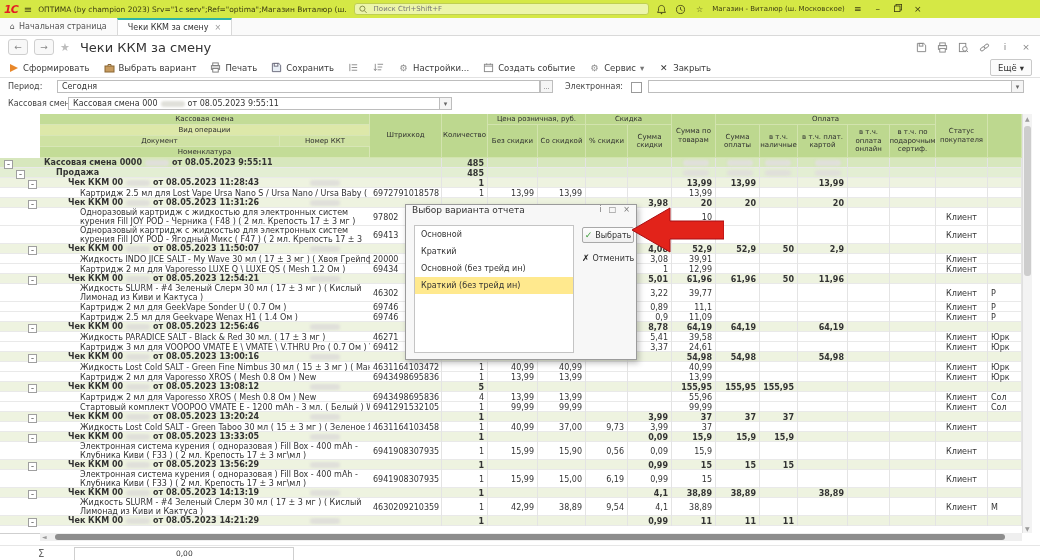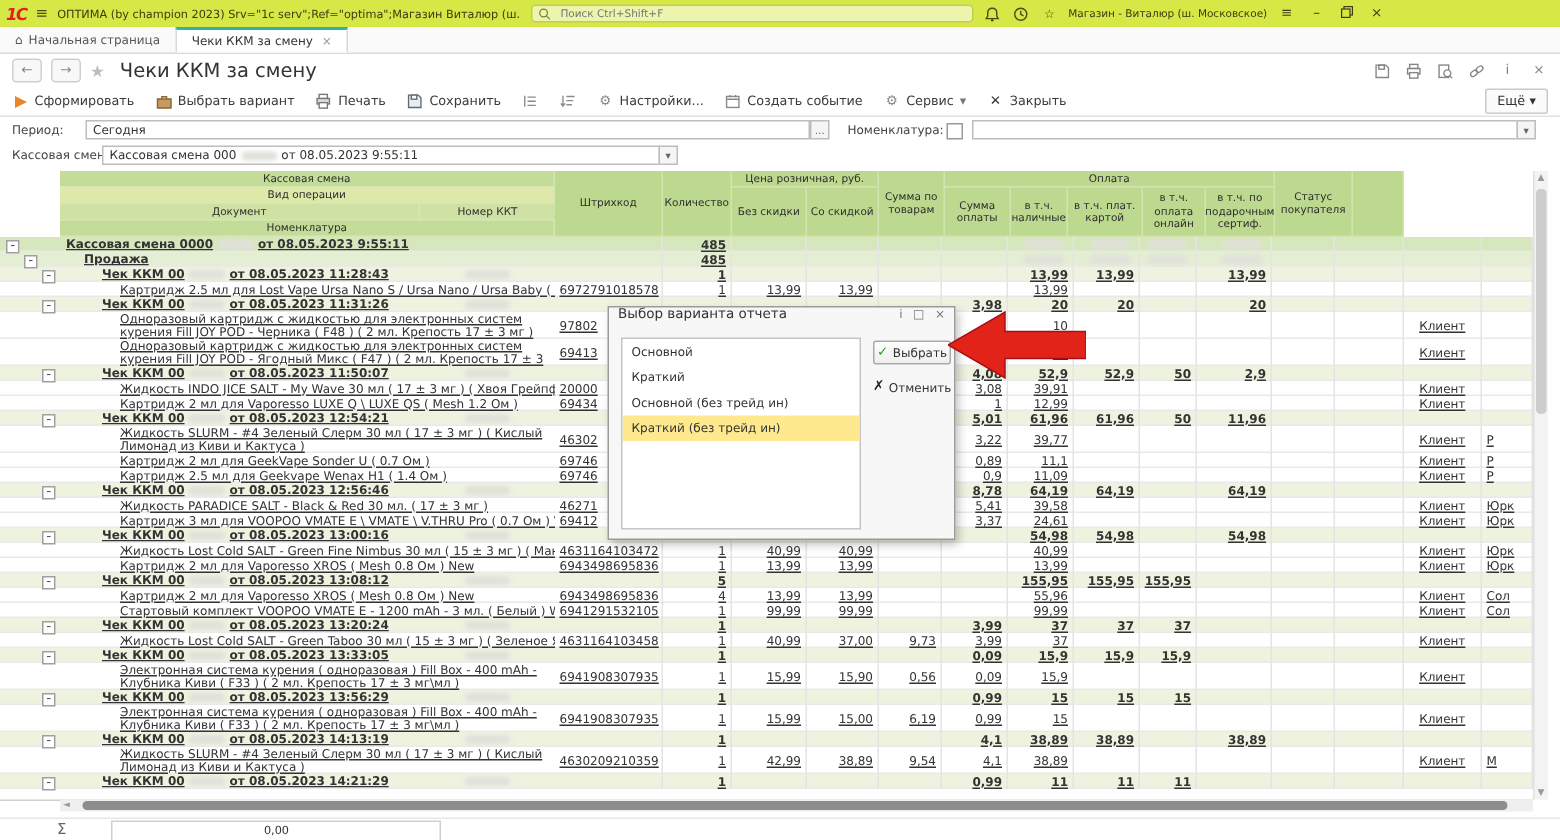--- a/index.html
+++ b/index.html
@@ -63,21 +63,21 @@
   .th-doc{width:240px;display:flex;align-items:center;justify-content:center;border-right:1px solid #d8e6b6;box-sizing:border-box;}
   .th-kkt{width:90px;display:flex;align-items:center;justify-content:center;}
   .th-col{background:#bdd88f;border:0 solid #d2e3ae;border-width:0 1px 1px 0;display:flex;align-items:center;
           justify-content:center;text-align:center;height:44px;line-height:1.2;}
   .th-group .th-gl{height:11px;background:#bdd88f;border:0 solid #d2e3ae;border-width:0 1px 1px 0;
           display:flex;align-items:center;justify-content:center;}
   .th-gcols{display:flex;height:33px;}
   .th-sub{background:#bdd88f;border:0 solid #d2e3ae;border-width:0 1px 1px 0;display:flex;align-items:center;
           justify-content:center;text-align:center;line-height:1.2;}
   .tbody{position:absolute;left:0;top:44px;width:1022px;}
-  .trow{display:flex;border-bottom:1px solid #e9e9e9;box-sizing:border-box;text-decoration:underline;}
+  .trow{display:flex;border-bottom:1px solid #e9e9e9;box-sizing:border-box;}
   .trow div{box-sizing:border-box;}
   .tree{width:40px;position:relative;}
   .expander{position:absolute;top:2px;width:7px;height:7px;border:1px solid #9f9f9f;background:#fff;
             font-size:6px;line-height:5px;text-align:center;color:#555;}
   .namecell{width:330px;overflow:hidden;display:flex;align-items:center;white-space:nowrap;}
   .namecell.wrap{white-space:normal;display:block;line-height:8.6px;padding-top:1px;}
   .ncell{overflow:hidden;display:flex;align-items:center;padding:0 3px;border-right:1px solid #e4e4e4;}
   .num{justify-content:flex-end;}
   .ctr{justify-content:center;}
   .row-shift{background:#d7e7bd;font-weight:bold;}
@@ -301,21 +301,21 @@
       <span>▾</span>
     </span>
   </div>
 
   <div class="filters">
     <span class="flabel" style="left:8px;top:3px;">Период:</span>
     <span class="fbox" style="left:57px;top:1px;width:483px;">
         <span>Сегодня</span>
       </span>
     <span class="fsq" style="left:540px;top:1px;">...</span>
-    <span class="flabel" style="left:565px;top:3px;">Номенклатура:</span>
+    <span class="flabel" style="left:565px;top:3px;">Электронная:</span>
     <span class="chk" style="left:631px;top:3px;"></span>
     <span class="fbox" style="left:648px;top:1px;width:364px;"></span>
     <span class="fsq" style="left:1011px;top:1px;">▾</span>
 
     <span class="flabel" style="left:8px;top:20px;">Кассовая смена:</span>
     <span class="fbox" style="left:68px;top:18px;width:372px;">
       <span>Кассовая смена 000</span>
         <span class="blob"></span>
         <span>от 08.05.2023 9:55:11</span>
     </span>
@@ -333,20 +333,27 @@
         </div>
         <div class="th-band">Номенклатура</div>
       </div>
       <div class="th-col" style="width:72px">Штрихкод</div>
       <div class="th-col" style="width:46px">Количество</div>
       <div class="th-group" style="width:98px">
         <div class="th-gl">Цена розничная, руб.</div>
         <div class="th-gcols">
           <div class="th-sub" style="width:50px">Без скидки</div>
           <div class="th-sub" style="width:48px">Со скидкой</div>
+        </div>
+      </div>
+      <div class="th-group" style="width:86px">
+        <div class="th-gl">Скидка</div>
+        <div class="th-gcols">
+          <div class="th-sub" style="width:42px">% скидки</div>
+          <div class="th-sub" style="width:44px">Сумма скидки</div>
         </div>
       </div>
       <div class="th-col" style="width:44px">Сумма по товарам</div>
       <div class="th-group" style="width:220px">
         <div class="th-gl">Оплата</div>
         <div class="th-gcols">
           <div class="th-sub" style="width:44px">Сумма оплаты</div>
           <div class="th-sub" style="width:38px">в т.ч. наличные</div>
           <div class="th-sub" style="width:50px">в т.ч. плат. картой</div>
           <div class="th-sub" style="width:42px">в т.ч. оплата онлайн</div>

